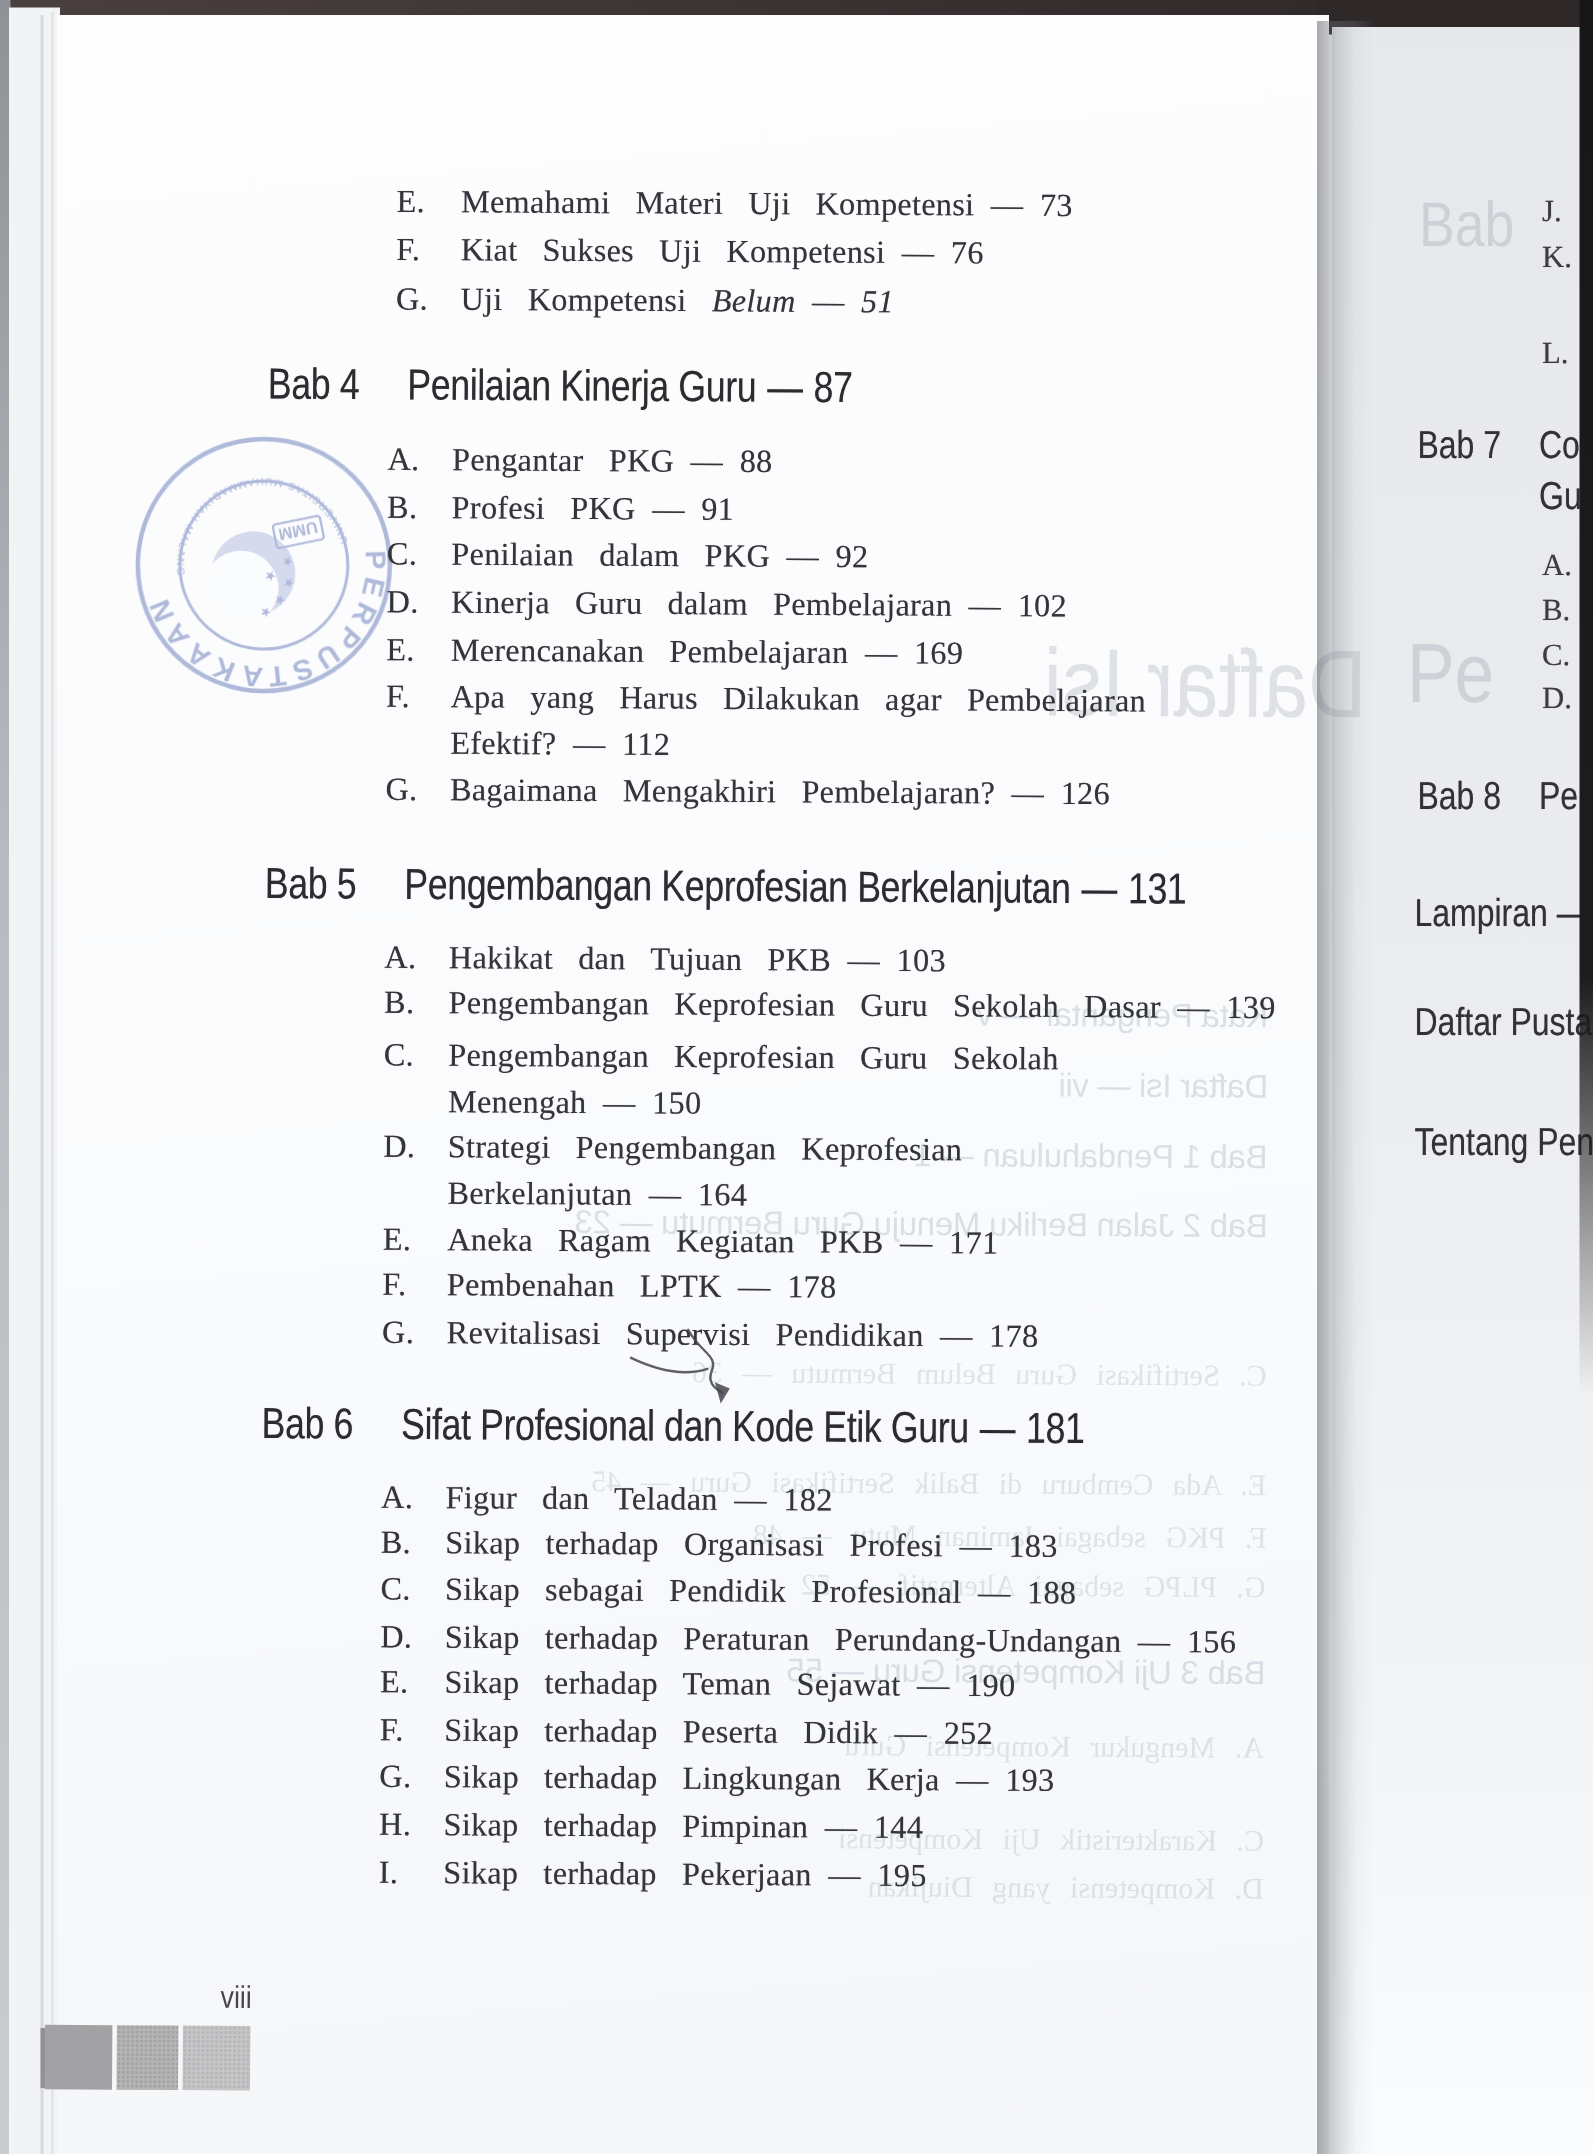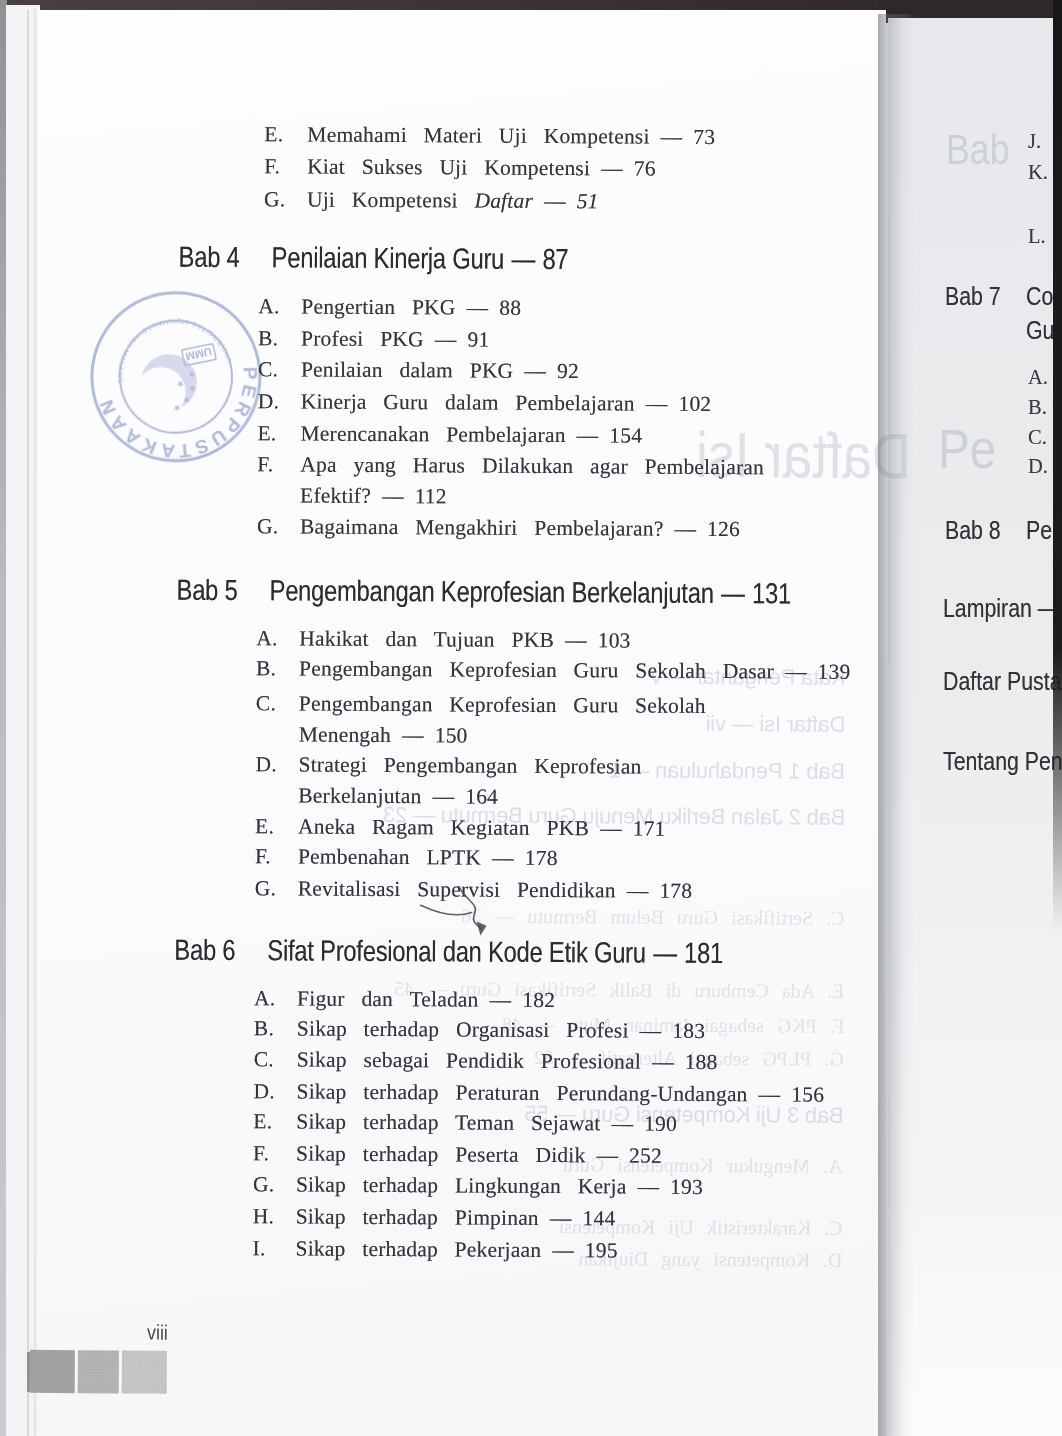--- a/index.html
+++ b/index.html
@@ -156,46 +156,46 @@
     <span class="lt">E.</span>
     <span class="tx"><span>Memahami Materi Uji Kompetensi</span><span class="dash">—</span><span>73</span></span>
   </div>
   <div class="row intro" style="top:140px;">
     <span class="lt">F.</span>
     <span class="tx"><span>Kiat Sukses Uji Kompetensi</span><span class="dash">—</span><span>76</span></span>
   </div>
   <div class="row intro" style="top:173px;">
     <span class="lt">G.</span>
     <span class="tx"><span>Uji Kompetensi</span>
-      <span class="it">Daftar</span><span class="dash">—</span><span class="it">51</span></span>
+      <span class="it">Belum</span><span class="dash">—</span><span class="it">51</span></span>
   </div>
 
   <div class="chap" style="top:230px;">
     <span class="chlb"><span class="scx">Bab 4</span></span>
     <span class="scx"><span>Penilaian Kinerja Guru</span><span class="dash2">—</span><span>87</span></span>
   </div>
   <div class="row" style="top:280px;">
     <span class="lt">A.</span>
-    <span class="tx"><span>Pengertian PKG</span><span class="dash">—</span><span>88</span></span>
+    <span class="tx"><span>Pengantar PKG</span><span class="dash">—</span><span>88</span></span>
   </div>
   <div class="row" style="top:312px;">
     <span class="lt">B.</span>
     <span class="tx"><span>Profesi PKG</span><span class="dash">—</span><span>91</span></span>
   </div>
   <div class="row" style="top:343px;">
     <span class="lt">C.</span>
     <span class="tx"><span>Penilaian dalam PKG</span><span class="dash">—</span><span>92</span></span>
   </div>
   <div class="row" style="top:375px;">
     <span class="lt">D.</span>
     <span class="tx"><span>Kinerja Guru dalam Pembelajaran</span><span class="dash">—</span><span>102</span></span>
   </div>
   <div class="row" style="top:407px;">
     <span class="lt">E.</span>
-    <span class="tx"><span>Merencanakan Pembelajaran</span><span class="dash">—</span><span>154</span></span>
+    <span class="tx"><span>Merencanakan Pembelajaran</span><span class="dash">—</span><span>169</span></span>
   </div>
   <div class="row wrap" style="top:438px;width:600px;">
     <span class="lt">F.</span>
     <span class="tx"><span>Apa yang Harus Dilakukan agar Pembelajaran</span><br>
       <span>Efektif?</span><span class="dash">—</span><span>112</span></span>
   </div>
   <div class="row" style="top:500px;">
     <span class="lt">G.</span>
     <span class="tx"><span>Bagaimana Mengakhiri Pembelajaran?</span><span class="dash">—</span><span>126</span></span>
   </div>

